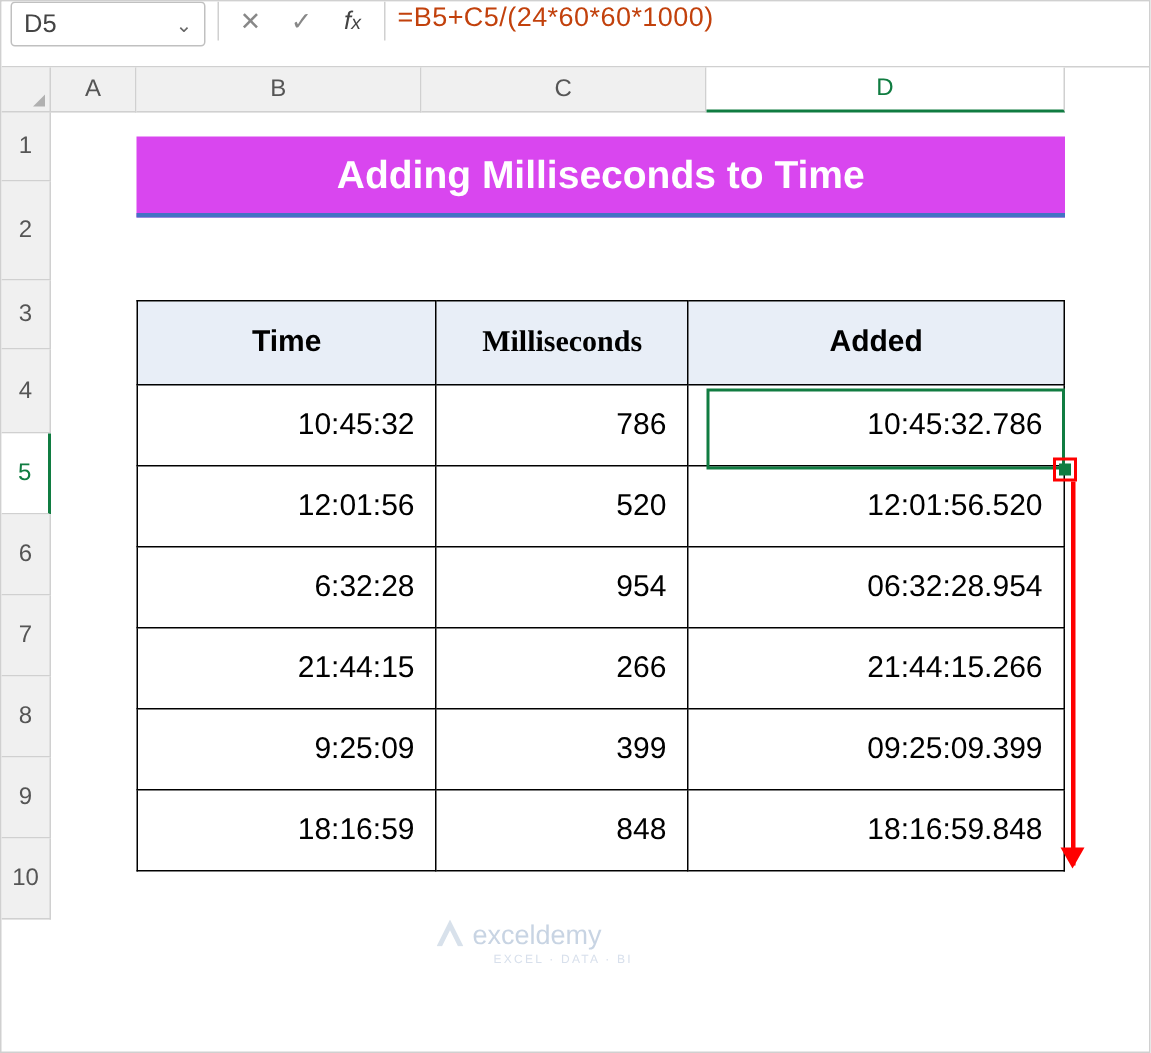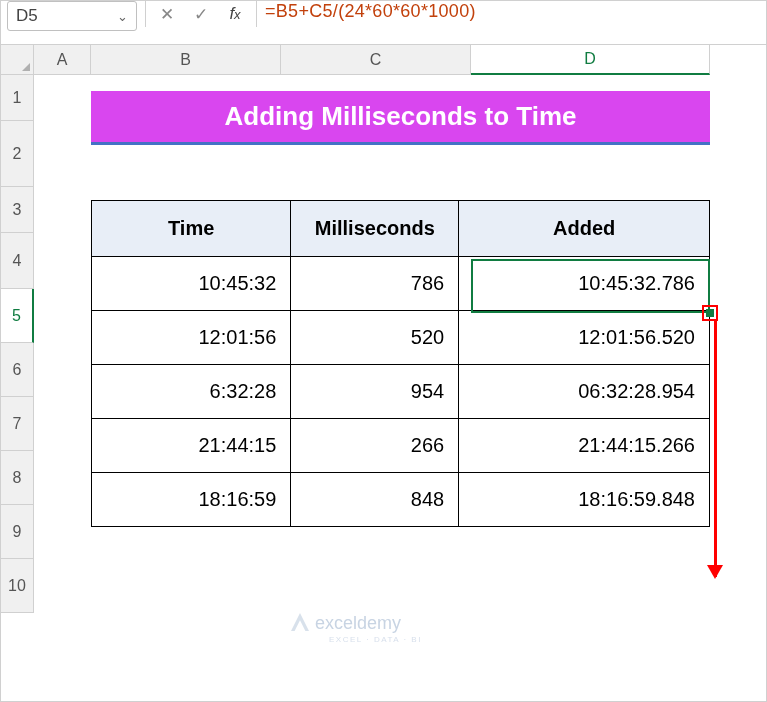--- a/index.html
+++ b/index.html
@@ -166,21 +166,21 @@
     text-align: center;
     color: #000;
   }
   .data-table td {
     height: 54px;
     text-align: right;
     padding-right: 14px;
     color: #000;
   }
   .th-B { width: 190px; }
-  .th-C { width: 160px; }
+  .th-C { width: 160px; font-family: Liberation Serif, serif; }
   .th-D { width: 239px; }
   .selected-cell {
     position: absolute;
     border: 2px solid #107c41;
     pointer-events: none;
     z-index: 5;
   }
   .fill-handle {
     position: absolute;
     width: 8px;
@@ -301,20 +301,25 @@
             <td>6:32:28</td>
             <td>954</td>
             <td>06:32:28.954</td>
           </tr>
           <tr>
             <td>21:44:15</td>
             <td>266</td>
             <td>21:44:15.266</td>
           </tr>
           <tr>
+            <td>9:25:09</td>
+            <td>399</td>
+            <td>09:25:09.399</td>
+          </tr>
+          <tr>
             <td>18:16:59</td>
             <td>848</td>
             <td>18:16:59.848</td>
           </tr>
         </tbody>
       </table>
     </div>
 
     <div class="selected-cell" style="left:437px; top:214px; width:239px; height:54px;"></div>
     <div class="fill-handle" style="left:672px; top:264px;"></div>

